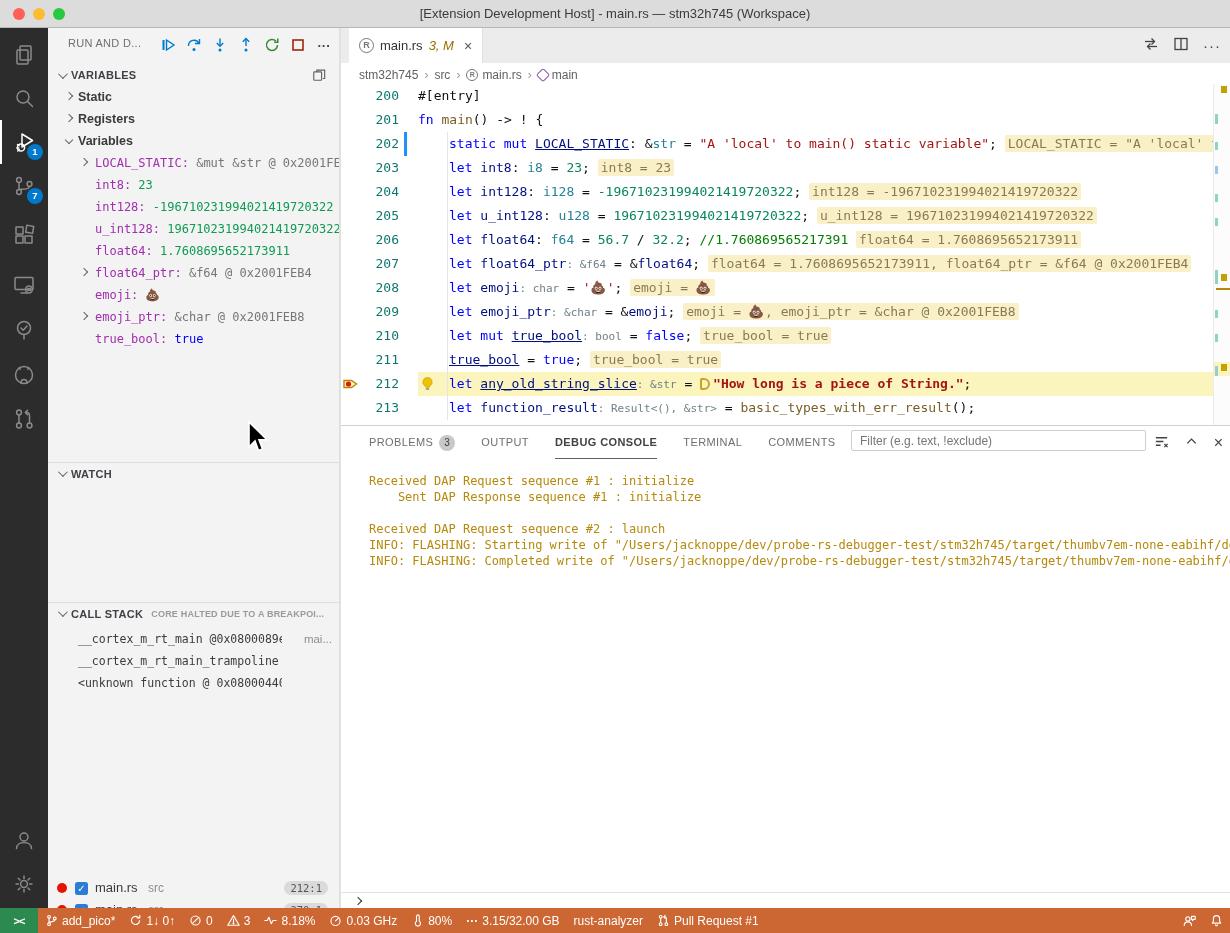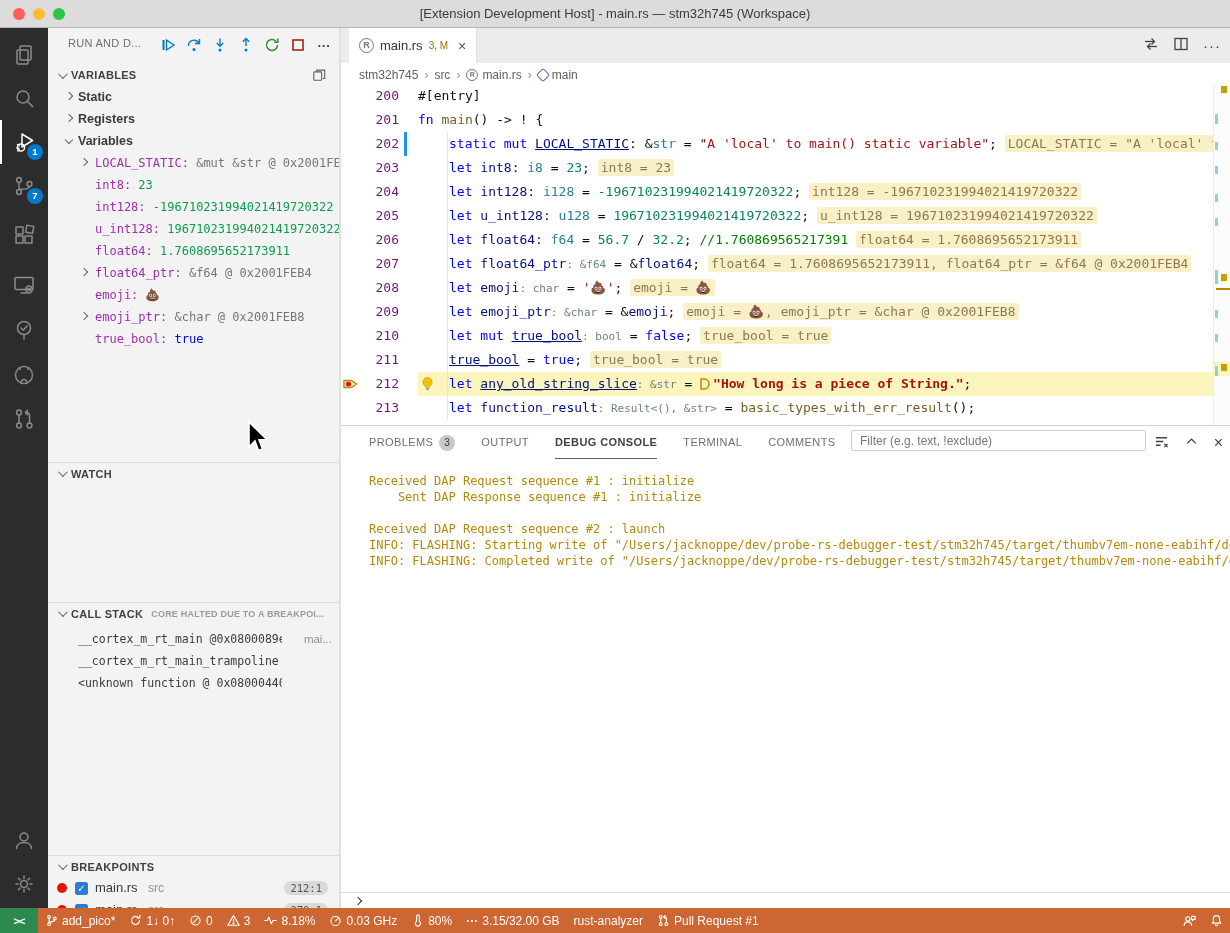--- a/index.html
+++ b/index.html
@@ -52,36 +52,36 @@
   .bp-check { position:absolute; left:27px; top:5px; width:13px; height:13px; background:#2a7cd4; border-radius:2.5px; color:#fff; font-size:10px; line-height:13px; text-align:center; }
   .bp-file { position:absolute; left:47px; font-size:13px; color:#3b3b3b; }
   .bp-dir { position:absolute; left:100px; font-size:12px; color:#8f8f8f; }
   .bp-loc { position:absolute; right:12px; top:4px; background:#dadada; color:#555; font-size:10.5px; line-height:14px; border-radius:7px; padding:0 6px; font-family:"DejaVu Sans Mono",monospace; }
 
   
   .editor-zone { position:absolute; left:340px; top:0; width:890px; height:880px; background:#fff; }
   .tabbar { position:absolute; left:0; top:0; width:890px; height:35px; background:#ececec; }
   .tab { position:absolute; left:8px; top:0; height:35px; background:#fff; display:flex; align-items:center; padding:0 10px; gap:6px; border-right:1px solid #e0e0e0; cursor:pointer; }
   .tab-label { font-size:13px; color:#333; }
-  .tab-badge { font-size:10px; color:#986f00; }
+  .tab-badge { font-size:13px; color:#986f00;font-style:italic; }
   .tab-close { color:#555; font-size:14px; margin-left:4px; cursor:pointer; }
   .rust-ico { width:15px; height:15px; border:1.4px solid #777; border-radius:50%; color:#777; font-size:9px; font-weight:bold; text-align:center; line-height:12px; }
   .tab-actions { position:absolute; right:10px; top:0; height:35px; display:flex; align-items:center; gap:14px; color:#424242; }
   .tab-actions svg { width:16px; height:16px; stroke:#424242; fill:none; stroke-width:1.3; }
   .tab-actions .more { font-size:15px; letter-spacing:1px; }
 
   .breadcrumbs { position:absolute; left:0; top:35px; width:890px; height:23px; display:flex; align-items:center; padding-left:18px; gap:6px; font-size:12px; color:#616161; background:#fff; }
   .bc-sep { color:#9a9a9a; font-size:12px; }
   .bc-item { display:flex; align-items:center; gap:4px; cursor:pointer; }
   .sym-ico { width:10px; height:10px; border:1.5px solid #9256b0; transform:rotate(45deg); border-radius:2px; }
 
   .code { position:absolute; left:0; top:56px; width:873px; height:341px; overflow:hidden; font-family:"DejaVu Sans Mono",monospace; font-size:13px; }
   .code-line { position:relative; height:24px; display:flex; align-items:center; white-space:pre; }
   .gutter { position:relative; width:77px; height:24px; flex:none; }
-  .lnum { position:absolute; left:0; top:0; width:58px; height:24px; line-height:24px; text-align:right; color:#701a75; }
+  .lnum { position:absolute; left:0; top:0; width:58px; height:24px; line-height:24px; text-align:right; color:#0f766e; }
   .chg-bar { position:absolute; left:63px; top:0; width:3px; height:24px; background:#2090ff; }
   .bp-hit { position:absolute; left:1px; top:4px; width:17px; height:16px; }
   .line-content { position:relative; flex:1; height:24px; line-height:24px; }
   .code-line.current .line-content { background:#fbf4bc; }
   .indent-guide { position:absolute; left:29px; top:0; bottom:0; width:1px; background:#e5e5e5; }
   .lc-pre { position:relative; display:block; height:24px; }
   .lc-pre.ind1 { padding-left:31px; }
   .tk-p { color:#111; } .tk-k { color:#0000ff; } .tk-t { color:#267f99; } .tk-n { color:#098658; }
   .tk-s { color:#a31515; } .tk-sb { color:#a31515; font-weight:bold; } .tk-c { color:#008000; }
   .tk-f { color:#795e26; } .tk-v { color:#001080; } .tk-vu { color:#001080; text-decoration:underline; }
@@ -331,24 +331,20 @@
           <span class="stack-right">mai...</span>
         </div>
         <div class="stack-row" style="top: 622px;">
           <span class="stack-label">__cortex_m_rt_main_trampoline @0x0800081</span>
         </div>
         <div class="stack-row" style="top: 644px;">
           <span class="stack-label">&lt;unknown function @ 0x08000440&gt; @0x08000</span>
         </div>
       </div>
 
-    <div class="sec-h" style="top:827px">
-      <span class="chev"></span>
-      <span>BREAKPOINTS</span>
-    </div>
     <div id="bprows">
         <div class="bp-row" style="top: 849px;">
           <span class="bp-dot"></span>
           <span class="bp-check">✓</span>
           <span class="bp-file">main.rs</span>
           <span class="bp-dir">src</span>
           <span class="bp-loc">212:1</span>
         </div>
         <div class="bp-row" style="top: 871px;">
           <span class="bp-dot"></span>

